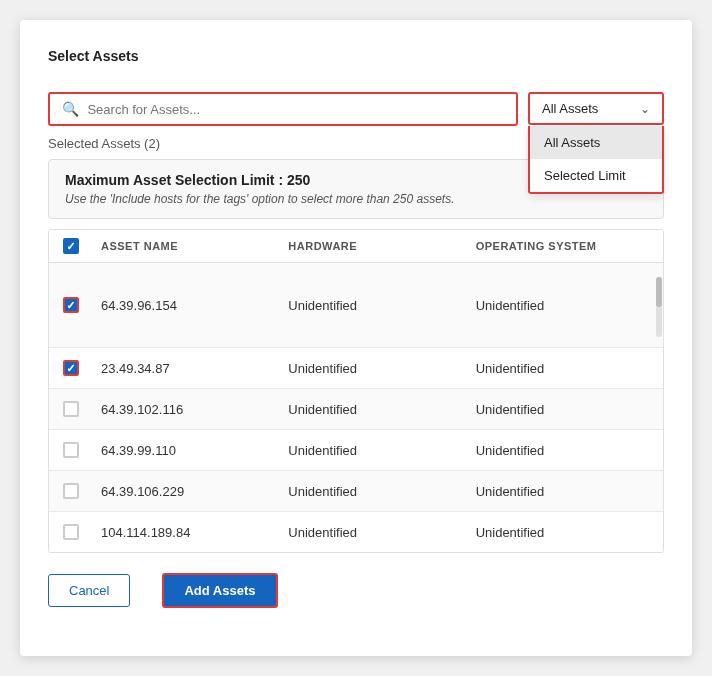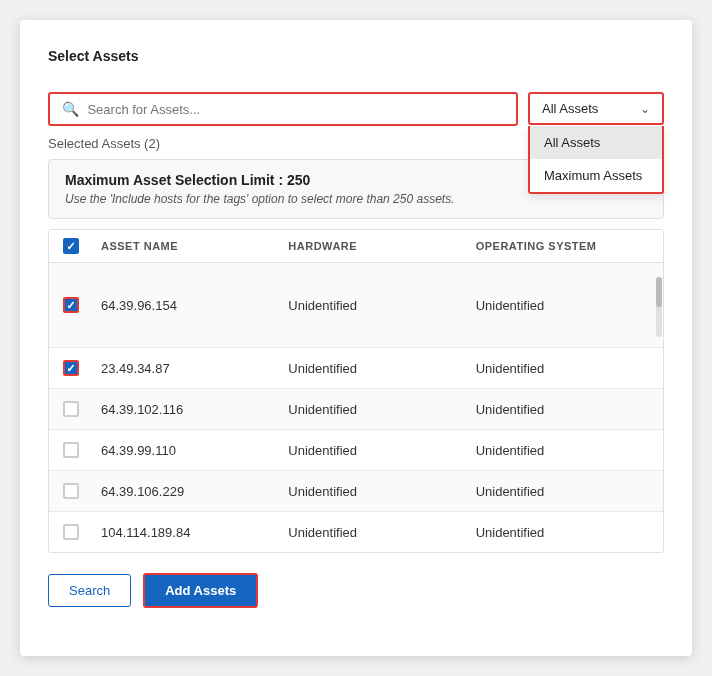--- a/index.html
+++ b/index.html
@@ -243,20 +243,21 @@
     }
     .btn-add {
       padding: 8px 20px;
       border: 2px solid #e53935;
       background: #1565c0;
       color: #fff;
       border-radius: 3px;
       cursor: pointer;
       font-size: 13px;
       font-weight: 600;
+      margin-left: 20px;
     }
     .scrollbar-cell {
       display: flex;
       align-items: flex-start;
       justify-content: center;
       padding-top: 4px;
     }
   </style>
 </head>
 <body>
@@ -269,21 +270,21 @@
       <span class="search-icon">🔍</span>
       <input class="search-input" type="text" placeholder="Search for Assets..." style="">
     </div>
     <div class="filter-dropdown">
       <button class="filter-btn">
         <span>All Assets</span>
         <span class="chevron">⌄</span>
       </button>
       <div class="dropdown-menu">
         <div class="dropdown-item active">All Assets</div>
-        <div class="dropdown-item">Maximum Assets</div>
+        <div class="dropdown-item">Selected Limit</div>
       </div>
     </div>
   </div>
 
   <div class="selected-info-row">
     <span>Selected Assets (2)</span>
     <span>1 –</span>
   </div>
 
   <div class="warning-box">
@@ -361,16 +362,16 @@
         <div class="row-checkbox"></div>
       </div>
       <div class="cell">104.114.189.84</div>
       <div class="cell">Unidentified</div>
       <div class="cell">Unidentified</div>
       <div></div>
     </div>
   </div>
 
   <div class="footer-row">
-    <button class="btn-cancel">Search</button>
+    <button class="btn-cancel">Cancel</button>
     <button class="btn-add">Add Assets</button>
   </div>
 </div>
 
 </body></html>

